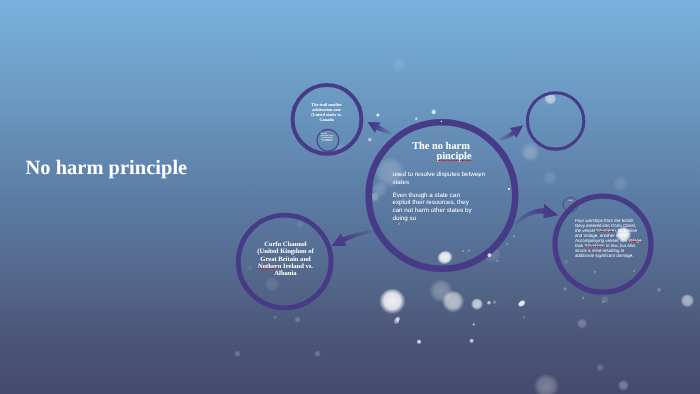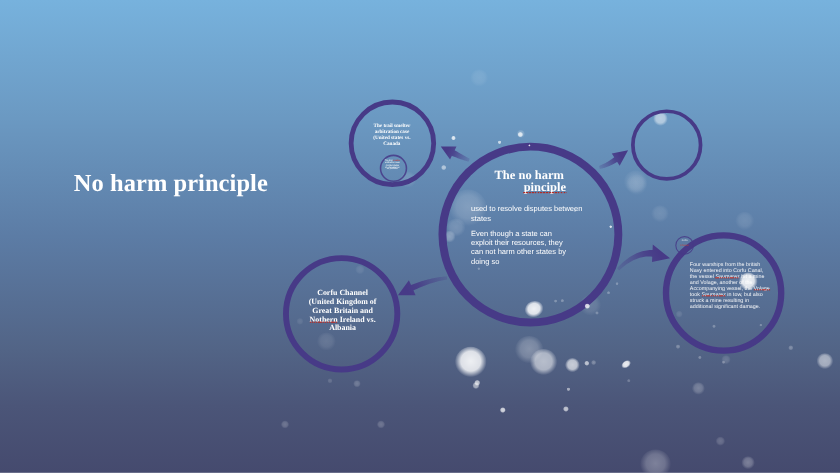--- a/index.html
+++ b/index.html
@@ -3,22 +3,22 @@
 <meta charset="utf-8">
 <title>No harm principle</title>
 <style>
 html,body{margin:0;padding:0;}
 body{width:700px;height:394px;overflow:hidden;font-family:"Liberation Sans",sans-serif;
   -webkit-font-smoothing:antialiased;text-rendering:geometricPrecision;}
 #stage{ -webkit-font-smoothing:antialiased; }
 #stage{position:relative;width:700px;height:394px;overflow:hidden;transform:translateZ(0);will-change:transform;
   background:linear-gradient(to bottom,#77b2dd 0%,#6b99c2 25%,#5c7ca5 50%,#526486 74%,#4b5578 86%,#454a6e 100%);}
 svg.layer{position:absolute;left:0;top:0;width:700px;height:394px;}
-#title{position:absolute;left:25.5px;top:142px;color:#fff;font-family:"Liberation Serif",serif;
-  font-weight:bold;font-size:20.4px;letter-spacing:0.05px;margin-left:36px;}
+#title{position:absolute;left:25.5px;top:157px;color:#fff;font-family:"Liberation Serif",serif;
+  font-weight:bold;font-size:20.4px;letter-spacing:0.05px;}
 
 .ctr-title{position:absolute;color:#fff;font-family:"Liberation Serif",serif;font-weight:bold;
   font-size:10.4px;line-height:10.4px;text-align:center;white-space:nowrap;}
 .body-txt{position:absolute;color:#fff;font-family:"Liberation Sans",sans-serif;
   font-size:6.25px;line-height:7.7px;white-space:nowrap;}
 .sp{position:relative;margin-left:26px;}
 .sp::after{content:"";position:absolute;left:0;right:0;bottom:0.6px;height:0.85px;
   background:repeating-linear-gradient(to right,#b4261d 0 1.4px,rgba(180,38,29,0.3) 1.4px 2.4px);
   opacity:0.95;}
 

